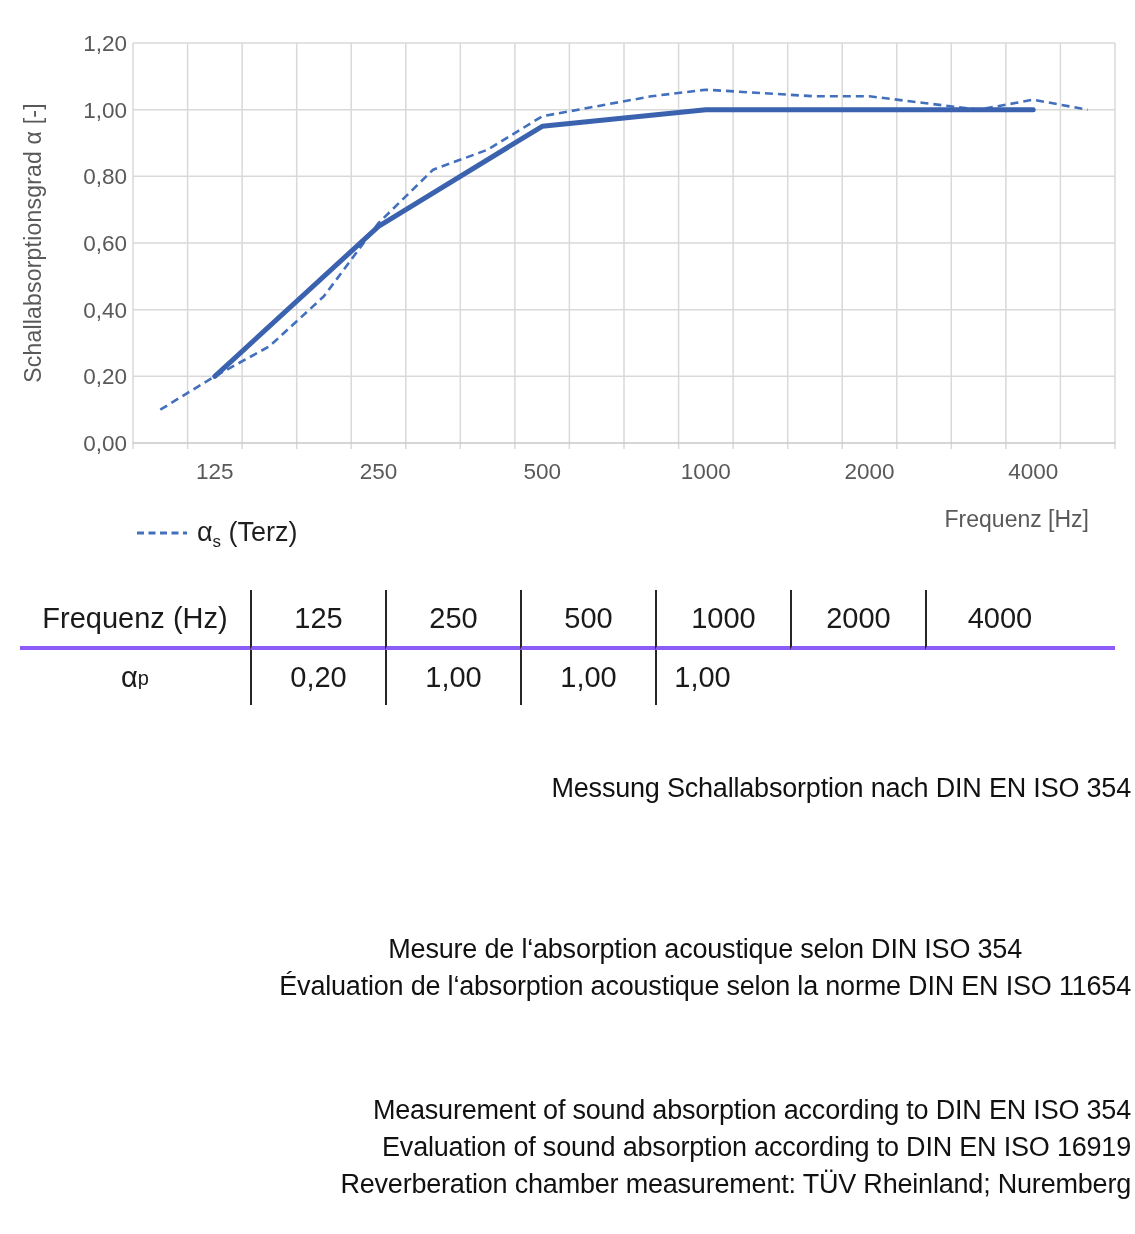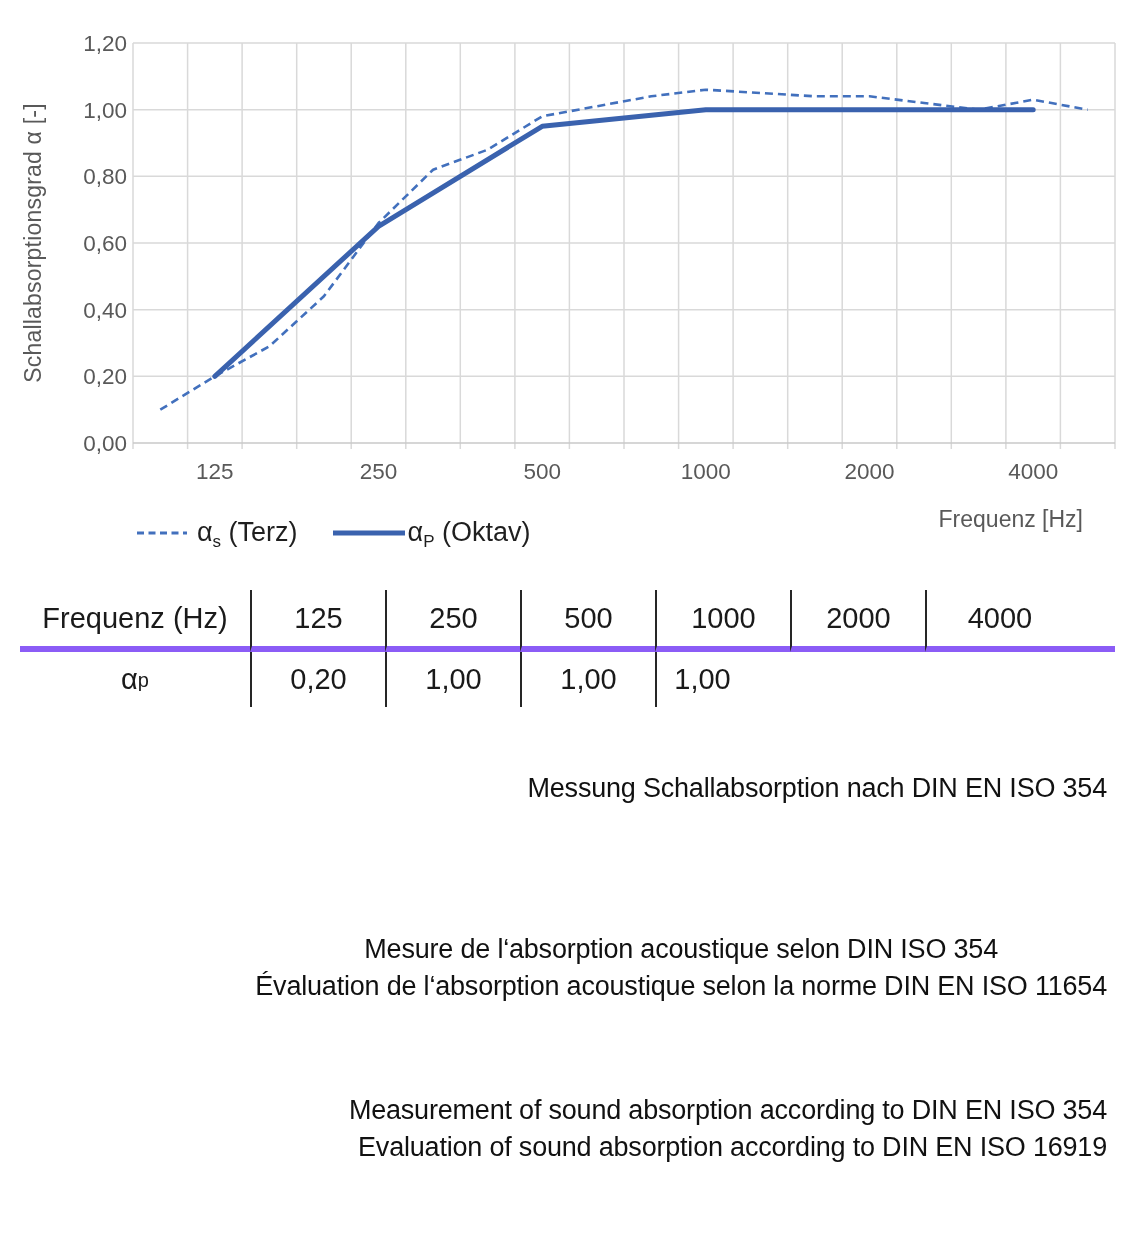--- a/index.html
+++ b/index.html
@@ -8,47 +8,47 @@
 
   
   #chart-svg{position:absolute;left:0;top:0;}
   #chart-svg text{font-family:"Liberation Sans",sans-serif;fill:#595959;}
   .y-axis-title{
     position:absolute;left:33px;top:243px;
     transform:translate(-50%,-50%) rotate(-90deg);
     white-space:nowrap;font-size:23px;color:#595959;letter-spacing:.2px;
   }
   .x-axis-title{
-    position:absolute;right:52px;top:506px;
+    position:absolute;right:46px;top:506px;
     font-size:23px;color:#595959;
   }
 
   
   .legend{position:absolute;left:136px;top:514px;display:flex;align-items:flex-end;height:34px;}
   .leg-item{display:flex;align-items:center;}
   .leg-item + .leg-item{margin-left:34px;}
   .leg-swatch{margin-right:9px;flex:none;}
   .leg-swatch.solid{margin-right:2px;}
   .leg-label{font-size:27px;color:#1f1f1f;white-space:pre;}
   .leg-label sub{font-size:17px;line-height:0;}
 
   
   .abs-table{
     position:absolute;left:20px;top:590px;width:1095px;
     display:grid;grid-template-columns:230px 135px 135px 135px 135px 135px 1fr;
     color:#1a1a1a;
   }
   .cell{height:55px;display:flex;align-items:center;justify-content:center;font-size:29px;}
-  .cell.head{height:56px;border-bottom:6px solid #8b5cf6;}
+  .cell.head{height:56px;border-bottom:4px solid #8b5cf6;}
   .cell.vline{border-left:2px solid #262626;}
   .cell.last{padding-right:42px;}
   .cell sub{font-size:20px;line-height:0;}
 
   
-  .note{position:absolute;right:28px;text-align:right;font-size:27px;line-height:37px;color:#111;letter-spacing:-0.2px;}
+  .note{position:absolute;right:4px;text-align:right;font-size:27px;line-height:37px;color:#111;letter-spacing:-0.2px;}
   .note div{white-space:nowrap;}
   #note-de{top:770px;}
   #note-fr{top:931px;text-align:center;}
   #note-en{top:1092px;}
 </style>
 </head>
 <body>
 
 <div id="stage">
 
@@ -106,26 +106,20 @@
 
   <div class="x-axis-title">Frequenz [Hz]</div>
 
   <div class="legend">
     <span class="leg-item">
       <svg class="leg-swatch" width="52" height="8">
         <line class="swatch-line dashed" x1="1" y1="4" x2="51" y2="4" stroke-width="3" stroke-dasharray="7 4.5" stroke="#4270bd"></line>
       </svg>
       <span class="leg-label"><span>α</span><sub>s</sub><span> (Terz)</span></span>
     </span>
-    <span class="leg-item">
-      <svg class="leg-swatch solid" width="74" height="8">
-        <line class="swatch-line solid" x1="1" y1="4" x2="73" y2="4" stroke-width="5" stroke="#3a62ae"></line>
-      </svg>
-      <span class="leg-label"><span>α</span><sub>P</sub><span> (Oktav)</span></span>
-    </span>
   </div>
 
   <div class="abs-table">
     <div class="cell head">Frequenz (Hz)</div>
     <div class="cell head vline">125</div>
     <div class="cell head vline">250</div>
     <div class="cell head vline">500</div>
     <div class="cell head vline">1000</div>
     <div class="cell head vline">2000</div>
     <div class="cell head vline last">4000</div>
@@ -143,15 +137,16 @@
   <div class="note" id="note-de">
     <div>Messung Schallabsorption nach DIN EN ISO 354</div>
   </div>
   <div class="note" id="note-fr">
     <div>Mesure de l‘absorption acoustique selon DIN ISO 354</div>
     <div>Évaluation de l‘absorption acoustique selon la norme DIN EN ISO 11654</div>
   </div>
   <div class="note" id="note-en">
     <div>Measurement of sound absorption according to DIN EN ISO 354</div>
     <div>Evaluation of sound absorption according to DIN EN ISO 16919</div>
+    <div>Reverberation chamber measurement: TÜV Rheinland; Nuremberg</div>
   </div>
 
 </div>
 
 </body></html>

